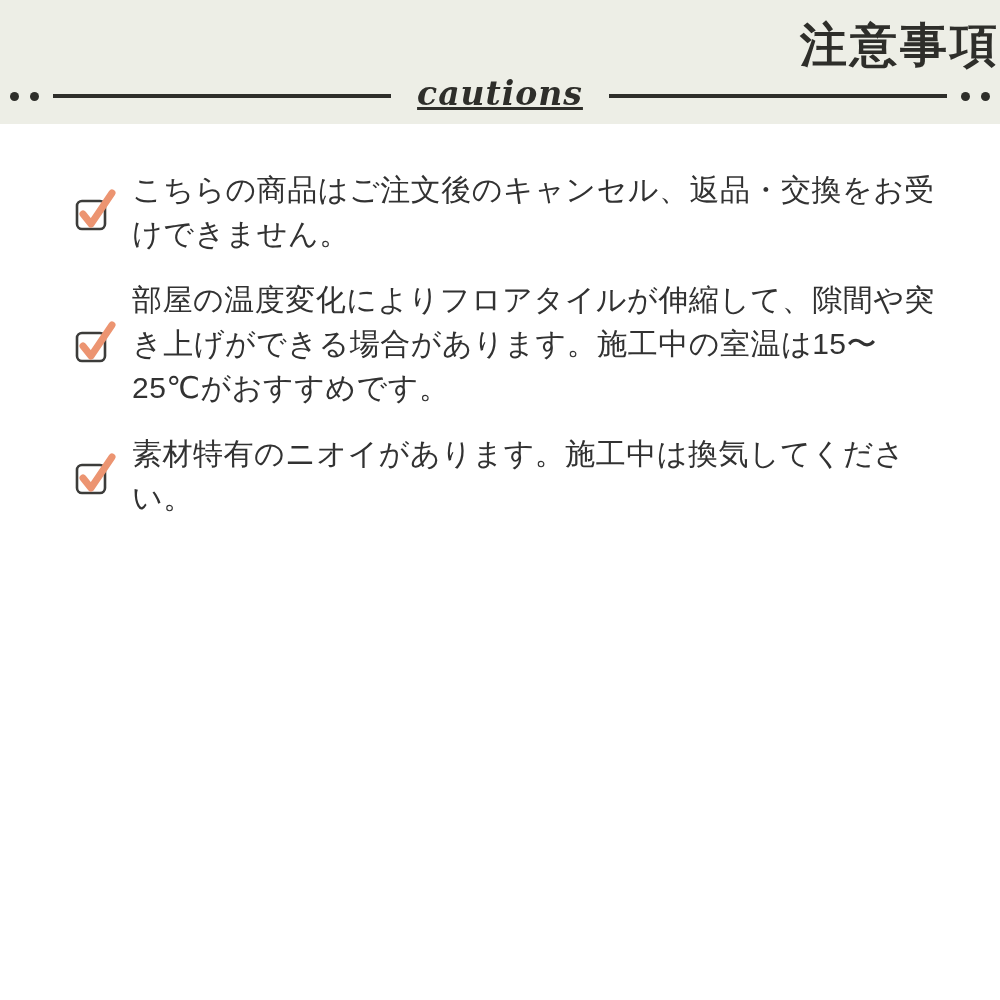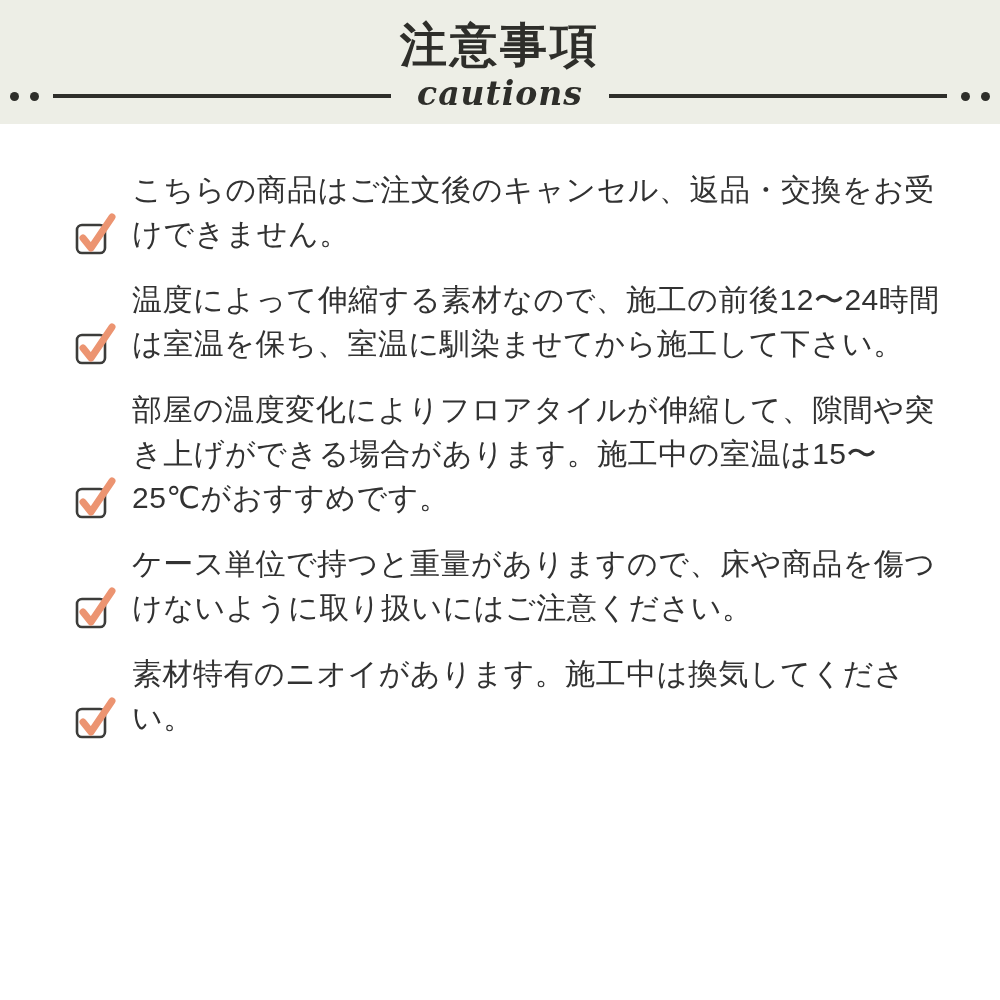--- a/index.html
+++ b/index.html
@@ -16,21 +16,21 @@
     background:var(--body-bg);
     font-family:"Liberation Sans","DejaVu Sans",sans-serif;
     overflow:hidden;
   }
   .header{
     position:relative;
     height:124px;
     background:var(--header-bg);
   }
   .page-title{
-    text-align:center;
+    text-align:right;
     padding-top:14px;
     font-size:47px;
     font-weight:700;
     letter-spacing:3px;
     color:var(--ink);
     font-family:Liberation Mono, monospace;
   }
   .divider-row{
     position:absolute;
     left:10px;
@@ -55,31 +55,32 @@
   .rule.right{margin-right:14px;}
   .subtitle{
     font-family:"DejaVu Serif","Liberation Serif",serif;
     font-style:italic;
     font-weight:600;
     font-size:33px;
     letter-spacing:1px;
     color:var(--ink);
     margin:0 26px 6px 26px;
     line-height:1;
+    text-decoration:underline;
   }
   .cautions-body{
     background:var(--body-bg);
     padding:44px 58px 0 74px;
   }
   .cautions-list{
     list-style:none;
   }
   .caution-item{
     display:flex;
-    align-items:flex-end;
+    align-items:center;
     margin-bottom:22px;
   }
   .check-icon{
     flex:0 0 42px;
     width:42px;
     margin-top:-7px;
     margin-right:16px;
   }
   .check-icon svg{display:block;}
   .check-icon rect{
@@ -124,50 +125,32 @@
   <li class="caution-item">
     <span class="check-icon">
       <svg width="42" height="46" viewBox="0 0 42 46" aria-hidden="true">
         <rect x="3" y="15" width="28" height="28" rx="5"></rect>
         <path d="M9 28 L17 38 L38 7"></path>
       </svg>
     </span>
     <p class="caution-text">こちらの商品はご注文後のキャンセル、返品・交換をお受けできません。</p>
   </li>
 
-  <li class="caution-item">
-    <span class="check-icon">
-      <svg width="42" height="46" viewBox="0 0 42 46" aria-hidden="true">
-        <rect x="3" y="15" width="28" height="28" rx="5"></rect>
-        <path d="M9 28 L17 38 L38 7"></path>
-      </svg>
-    </span>
-    <p class="caution-text">温度によって伸縮する素材なので、施工の前後12〜24時間は室温を保ち、室温に馴染ませてから施工して下さい。</p>
-  </li>
 
   <li class="caution-item">
     <span class="check-icon">
       <svg width="42" height="46" viewBox="0 0 42 46" aria-hidden="true">
         <rect x="3" y="15" width="28" height="28" rx="5"></rect>
         <path d="M9 28 L17 38 L38 7"></path>
       </svg>
     </span>
     <p class="caution-text">部屋の温度変化によりフロアタイルが伸縮して、隙間や突き上げができる場合があります。施工中の室温は15〜25℃がおすすめです。</p>
   </li>
 
 
-  <li class="caution-item">
-    <span class="check-icon">
-      <svg width="42" height="46" viewBox="0 0 42 46" aria-hidden="true">
-        <rect x="3" y="15" width="28" height="28" rx="5"></rect>
-        <path d="M9 28 L17 38 L38 7"></path>
-      </svg>
-    </span>
-    <p class="caution-text">ケース単位で持つと重量がありますので、床や商品を傷つけないように取り扱いにはご注意ください。</p>
-  </li>
 
 
   <li class="caution-item">
     <span class="check-icon">
       <svg width="42" height="46" viewBox="0 0 42 46" aria-hidden="true">
         <rect x="3" y="15" width="28" height="28" rx="5"></rect>
         <path d="M9 28 L17 38 L38 7"></path>
       </svg>
     </span>
     <p class="caution-text">素材特有のニオイがあります。施工中は換気してください。</p>

